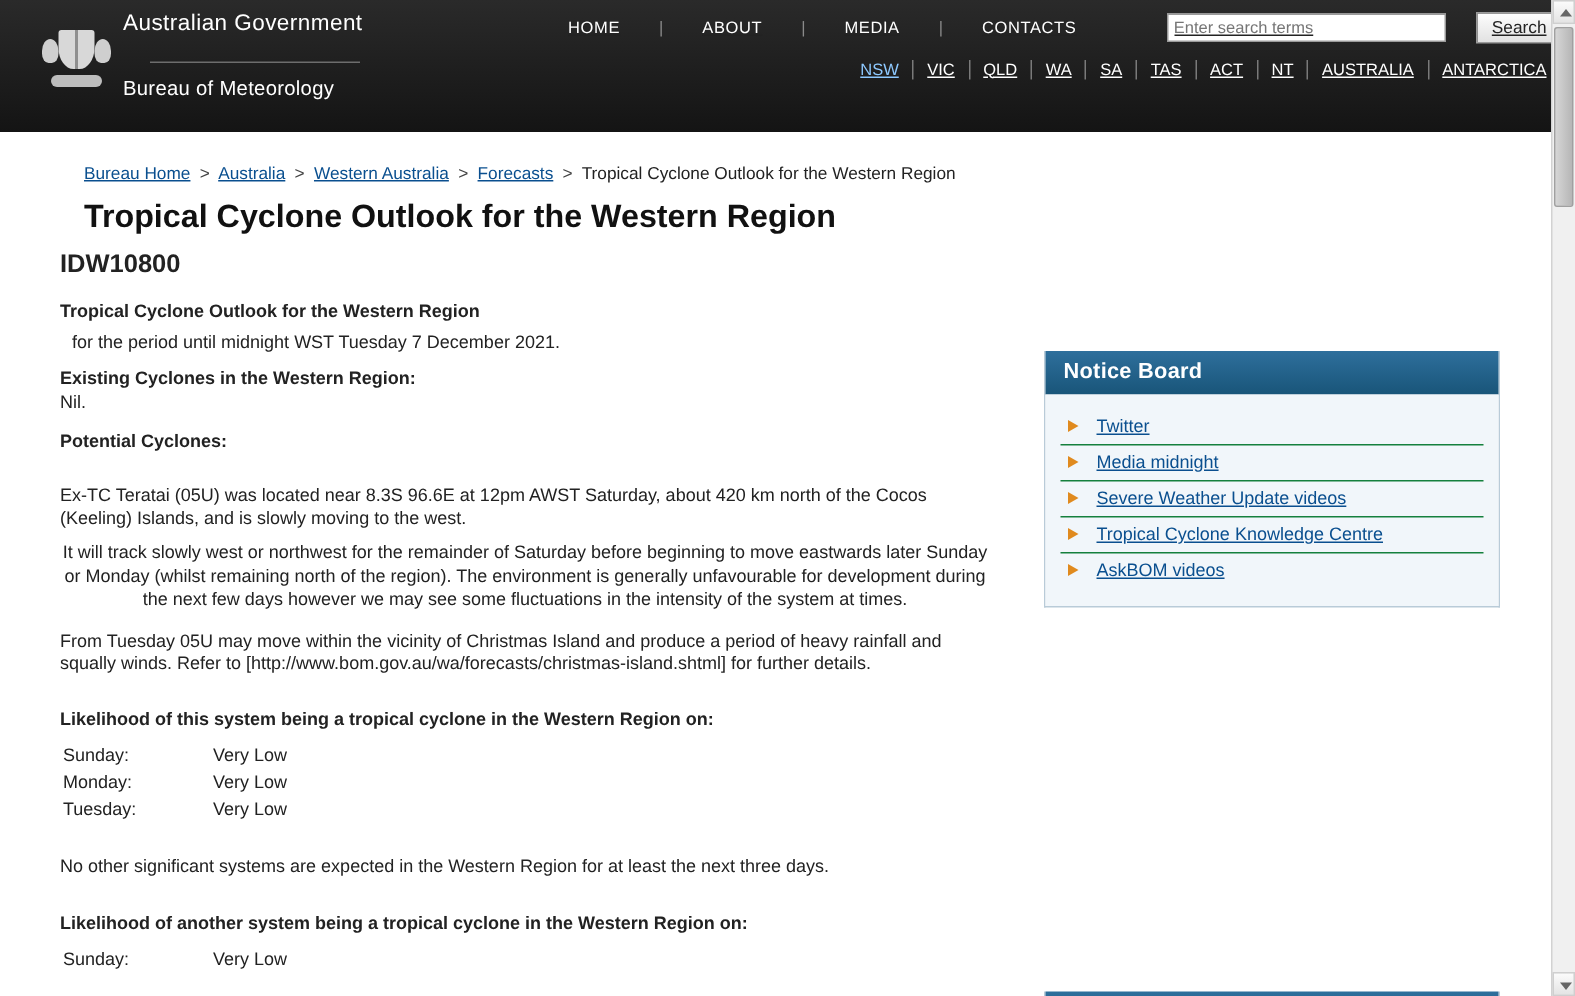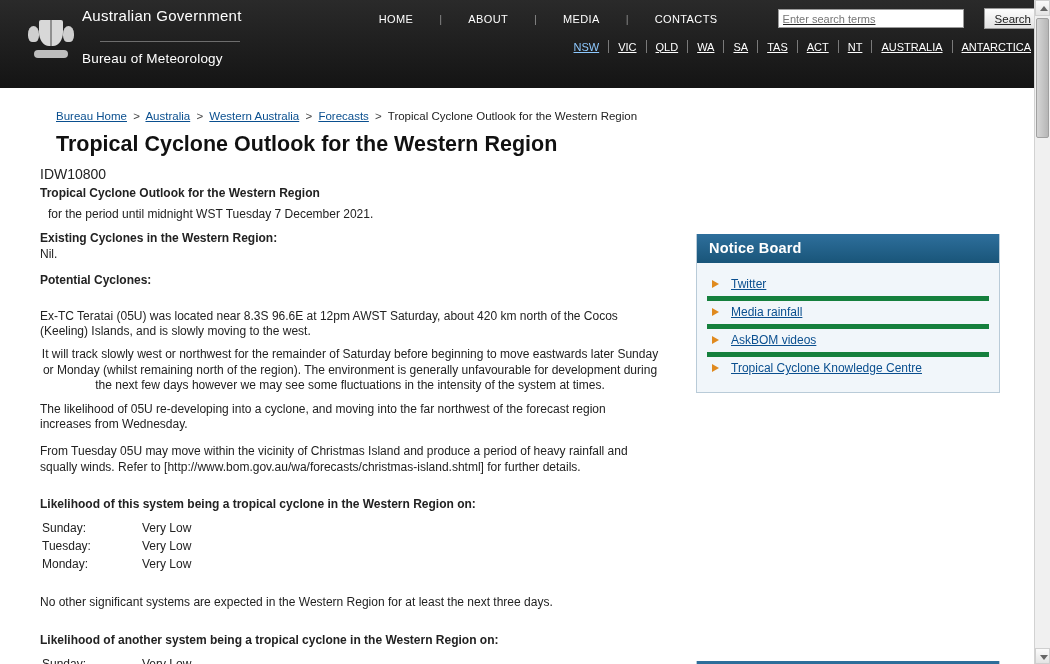--- a/index.html
+++ b/index.html
@@ -193,23 +193,24 @@
     letter-spacing: 0;
   }
 
   .main {
     position: absolute;
     left: 40px;
     top: 78px;
     width: 620px;
   }
   .prod-id {
-    font-size: 14px;
+    font-size: 17px;
     color: #222;
-    margin-bottom: 4px;
+    margin-bottom: 14px;
+    font-weight: bold;
   }
   .main h2 {
     font-size: 12px;
     font-weight: bold;
     margin: 0 0 6px 0;
   }
   .issued {
     margin: 0 0 8px 8px;
     font-size: 12px;
     color: #222;
@@ -276,21 +277,21 @@
   }
   .panel ul {
     list-style: none;
     margin: 0;
     padding: 0;
   }
   .panel li {
     position: relative;
     padding: 4px 0 5px 24px;
     font-size: 12px;
-    border-bottom: 5px solid #15803d;
+    border-bottom: 1px solid #15803d;
   }
   .panel li:last-child { border-bottom: none; }
   .panel li a {
     color: #0a4f8f;
     text-decoration: underline;
   }
   .arrow {
     position: absolute;
     left: 5px;
     top: 7px;
@@ -435,37 +436,36 @@
 
       <div class="sechead">Existing Cyclones in the Western Region:</div>
       <div class="para">Nil.</div>
 
       <div class="sechead" style="margin-top:10px;">Potential Cyclones:</div>
 
       <div class="spacer-lg"></div>
 
       <div class="para">Ex-TC Teratai (05U) was located near 8.3S 96.6E at 12pm AWST Saturday, about 420 km north of the Cocos (Keeling) Islands, and is slowly moving to the west.</div>
       <div class="para" style="margin-top:8px;text-align:center;">It will track slowly west or northwest for the remainder of Saturday before beginning to move eastwards later Sunday or Monday (whilst remaining north of the region). The environment is generally unfavourable for development during the next few days however we may see some fluctuations in the intensity of the system at times.</div>
-      <div class="para" style="margin-top:8px;">The likelihood of 05U re-developing into a cyclone, and moving into the far northwest of the forecast region increases from Wednesday.</div>
       <div class="para" style="margin-top:12px;">From Tuesday 05U may move within the vicinity of Christmas Island and produce a period of heavy rainfall and squally winds. Refer to [http://www.bom.gov.au/wa/forecasts/christmas-island.shtml] for further details.</div>
 
       <div class="likelihood-head" style="margin-top:22px;">Likelihood of this system being a tropical cyclone in the Western Region on:</div>
 
       <table class="likelihood">
         <tbody>
           <tr>
             <td class="day">Sunday:</td>
             <td class="val">Very Low</td>
           </tr>
           <tr>
-            <td class="day">Tuesday:</td>
+            <td class="day">Monday:</td>
             <td class="val">Very Low</td>
           </tr>
           <tr>
-            <td class="day">Monday:</td>
+            <td class="day">Tuesday:</td>
             <td class="val">Very Low</td>
           </tr>
         </tbody>
       </table>
 
       <div class="note" style="margin-top:22px;">No other significant systems are expected in the Western Region for at least the next three days.</div>
 
       <div class="likelihood-head" style="margin-top:24px;">Likelihood of another system being a tropical cyclone in the Western Region on:</div>
 
       <table class="likelihood">
@@ -481,30 +481,34 @@
     <div class="panel" id="notice-board">
       <div class="phead">Notice Board</div>
       <div class="pbody">
         <ul>
           <li>
             <span class="arrow"></span>
             <a href="#">Twitter</a>
           </li>
           <li>
             <span class="arrow"></span>
-            <a href="#">Media rainfall</a>
+            <a href="#">Media midnight</a>
+          </li>
+          <li>
+            <span class="arrow"></span>
+            <a href="#">Severe Weather Update videos</a>
+          </li>
+          <li>
+            <span class="arrow"></span>
+            <a href="#">Tropical Cyclone Knowledge Centre</a>
           </li>
           <li>
             <span class="arrow"></span>
             <a href="#">AskBOM videos</a>
           </li>
-          <li>
-            <span class="arrow"></span>
-            <a href="#">Tropical Cyclone Knowledge Centre</a>
-          </li>
         </ul>
       </div>
     </div>
 
     <div class="panel" id="local-info">
       <div class="phead">Local Information</div>
 
     </div>
 
   </div>

